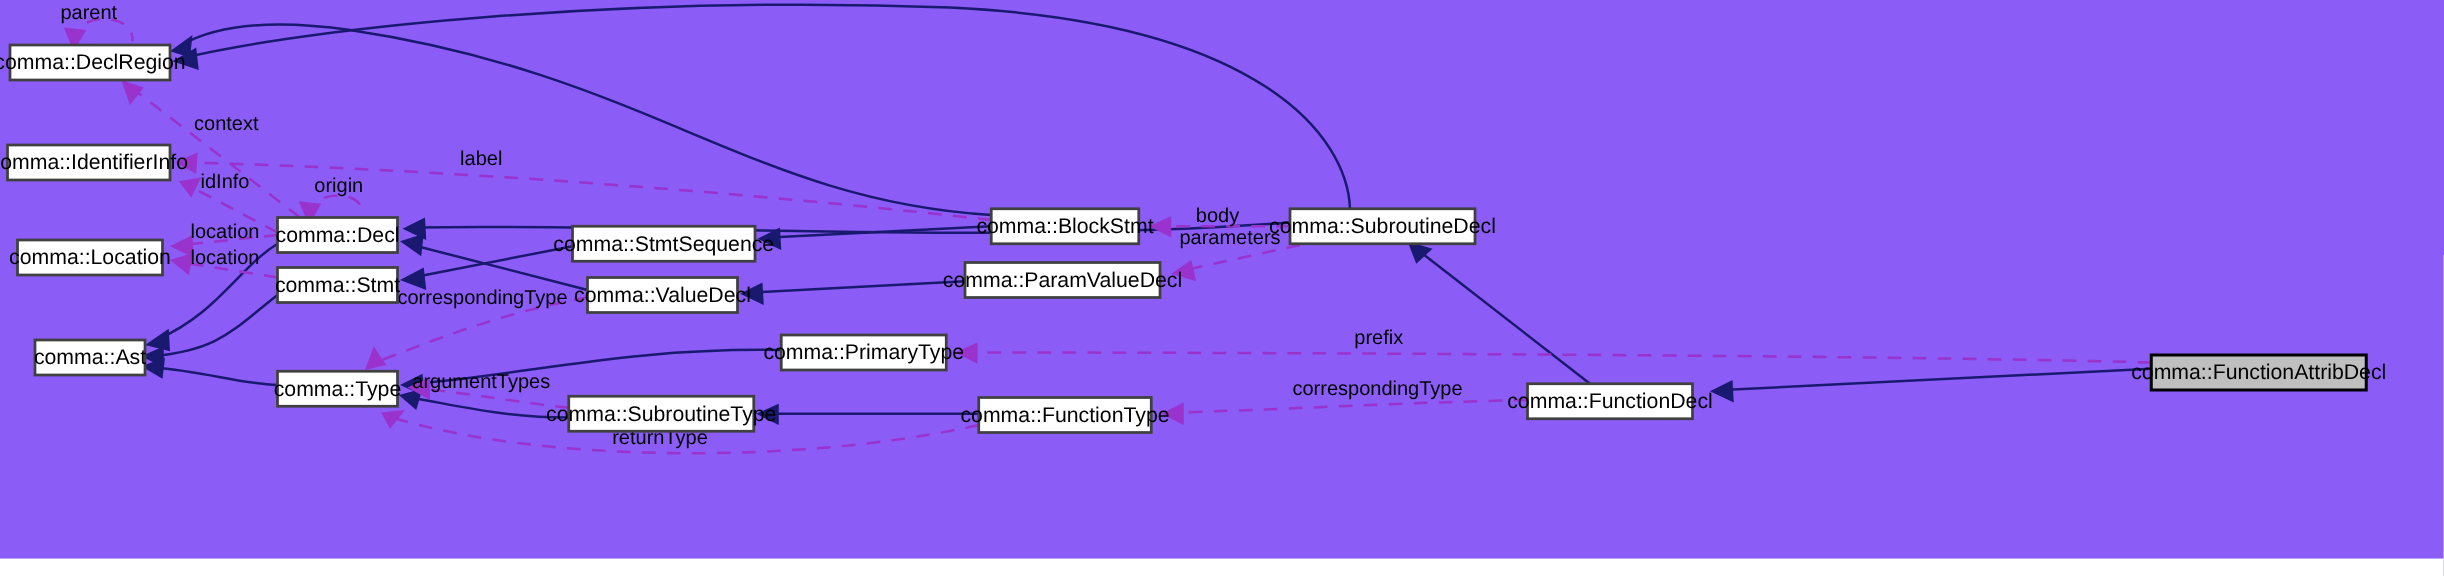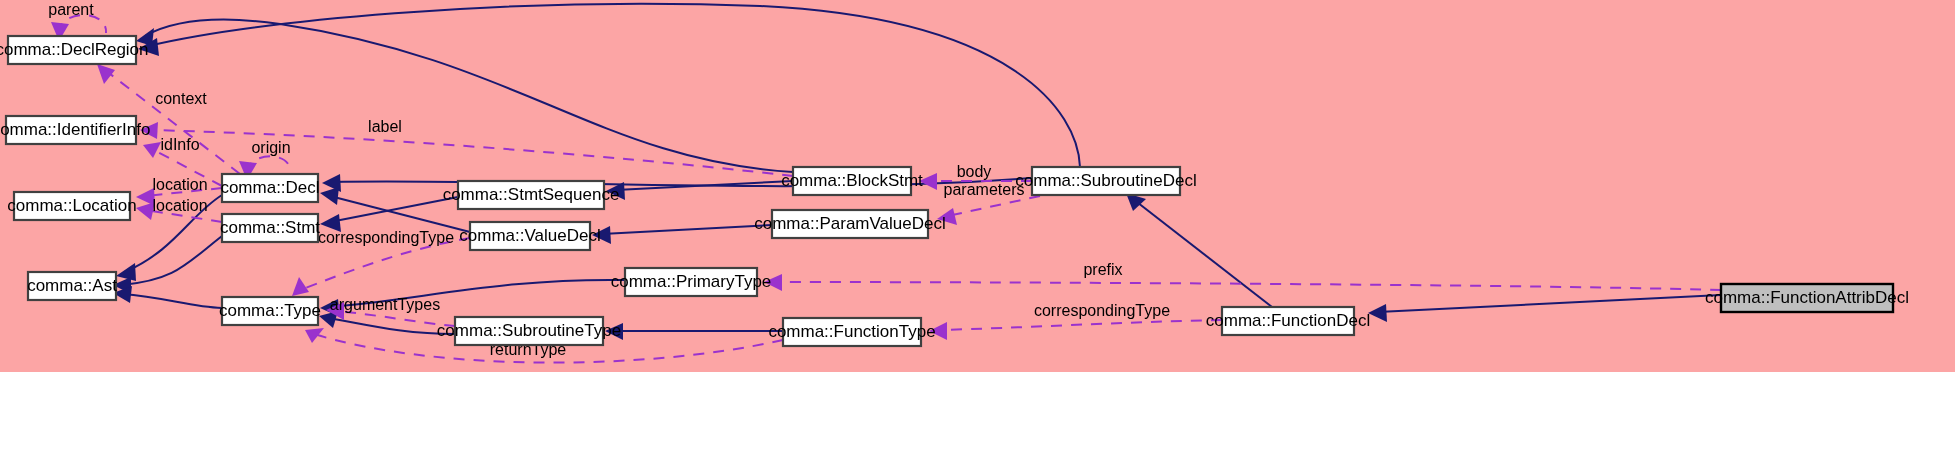--- a/index.html
+++ b/index.html
@@ -6,22 +6,22 @@
     margin: 0;
     padding: 0;
     background: #ffffff;
   }
   body {
     font-family: "Liberation Sans", sans-serif;
   }
   #diagram-root {
     position: relative;
     width: 1955px;
-    height: 372px;
-    background: #fca5a5;
+    height: 447px;
+    background: #8b5cf6;
     overflow: hidden;
   }
   svg#graph {
     position: absolute;
     left: 0;
     top: 0;
     width: 1955px;
     height: 461px;
     display: block;
   }

